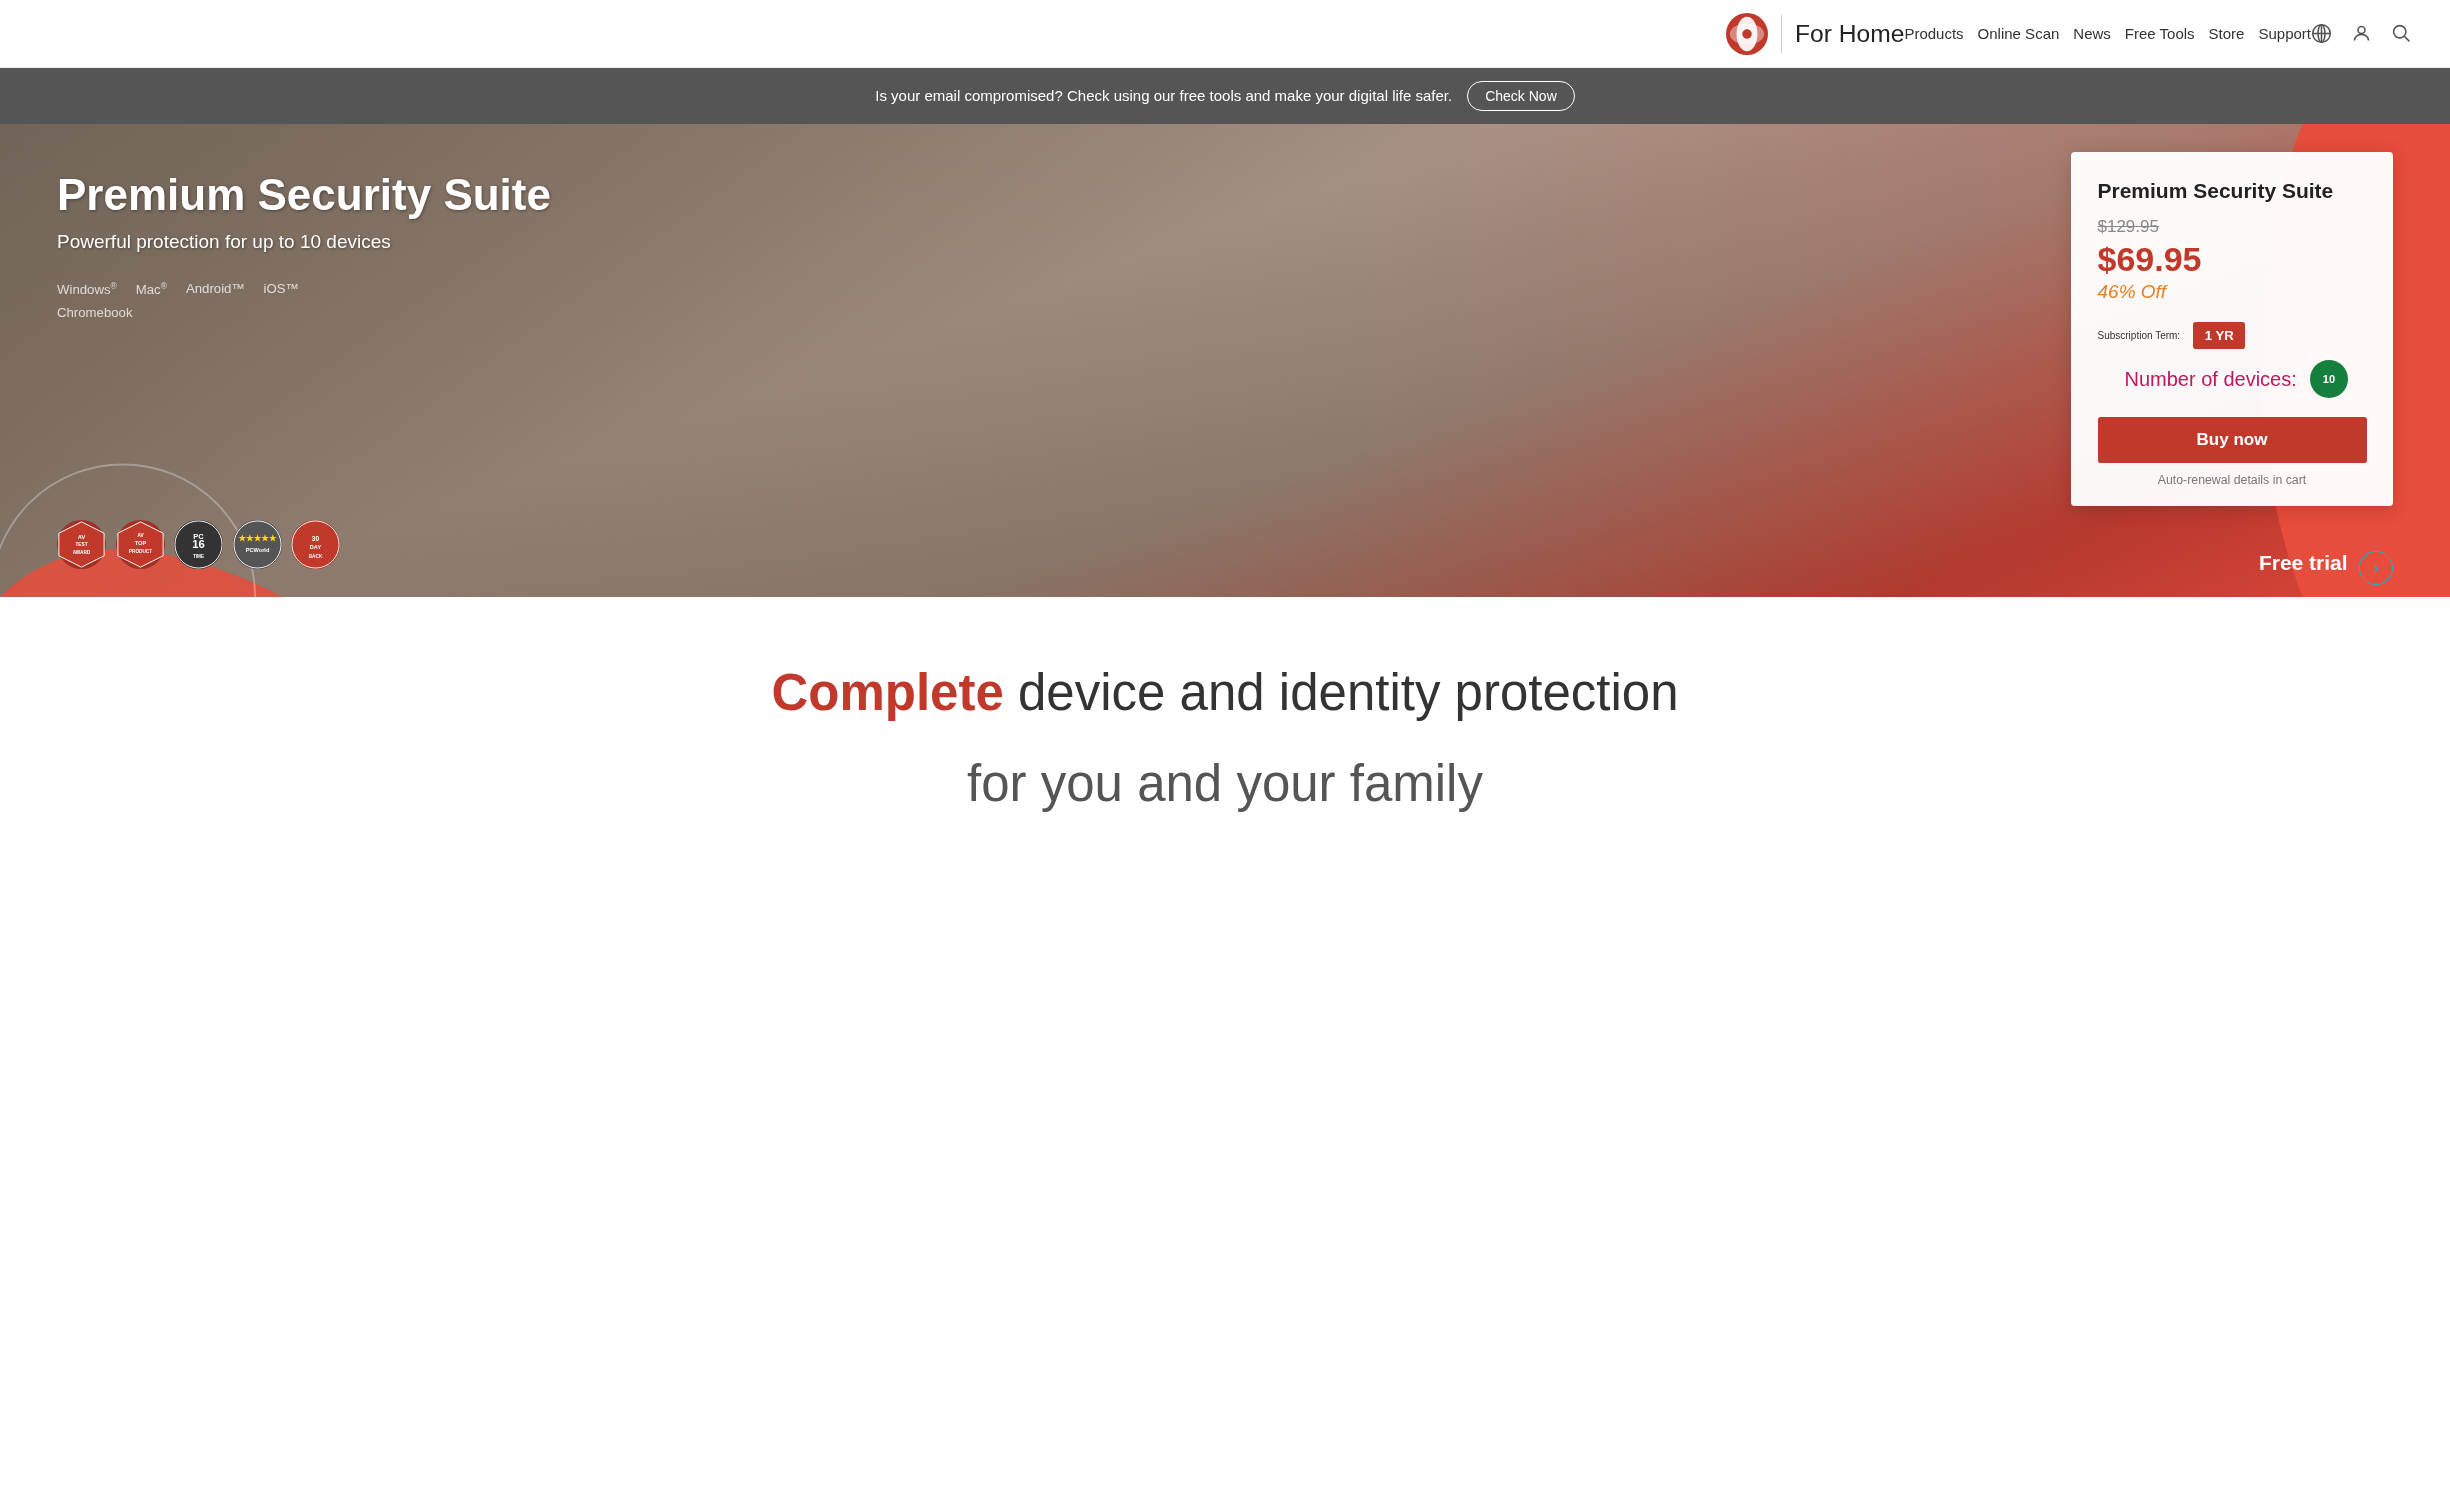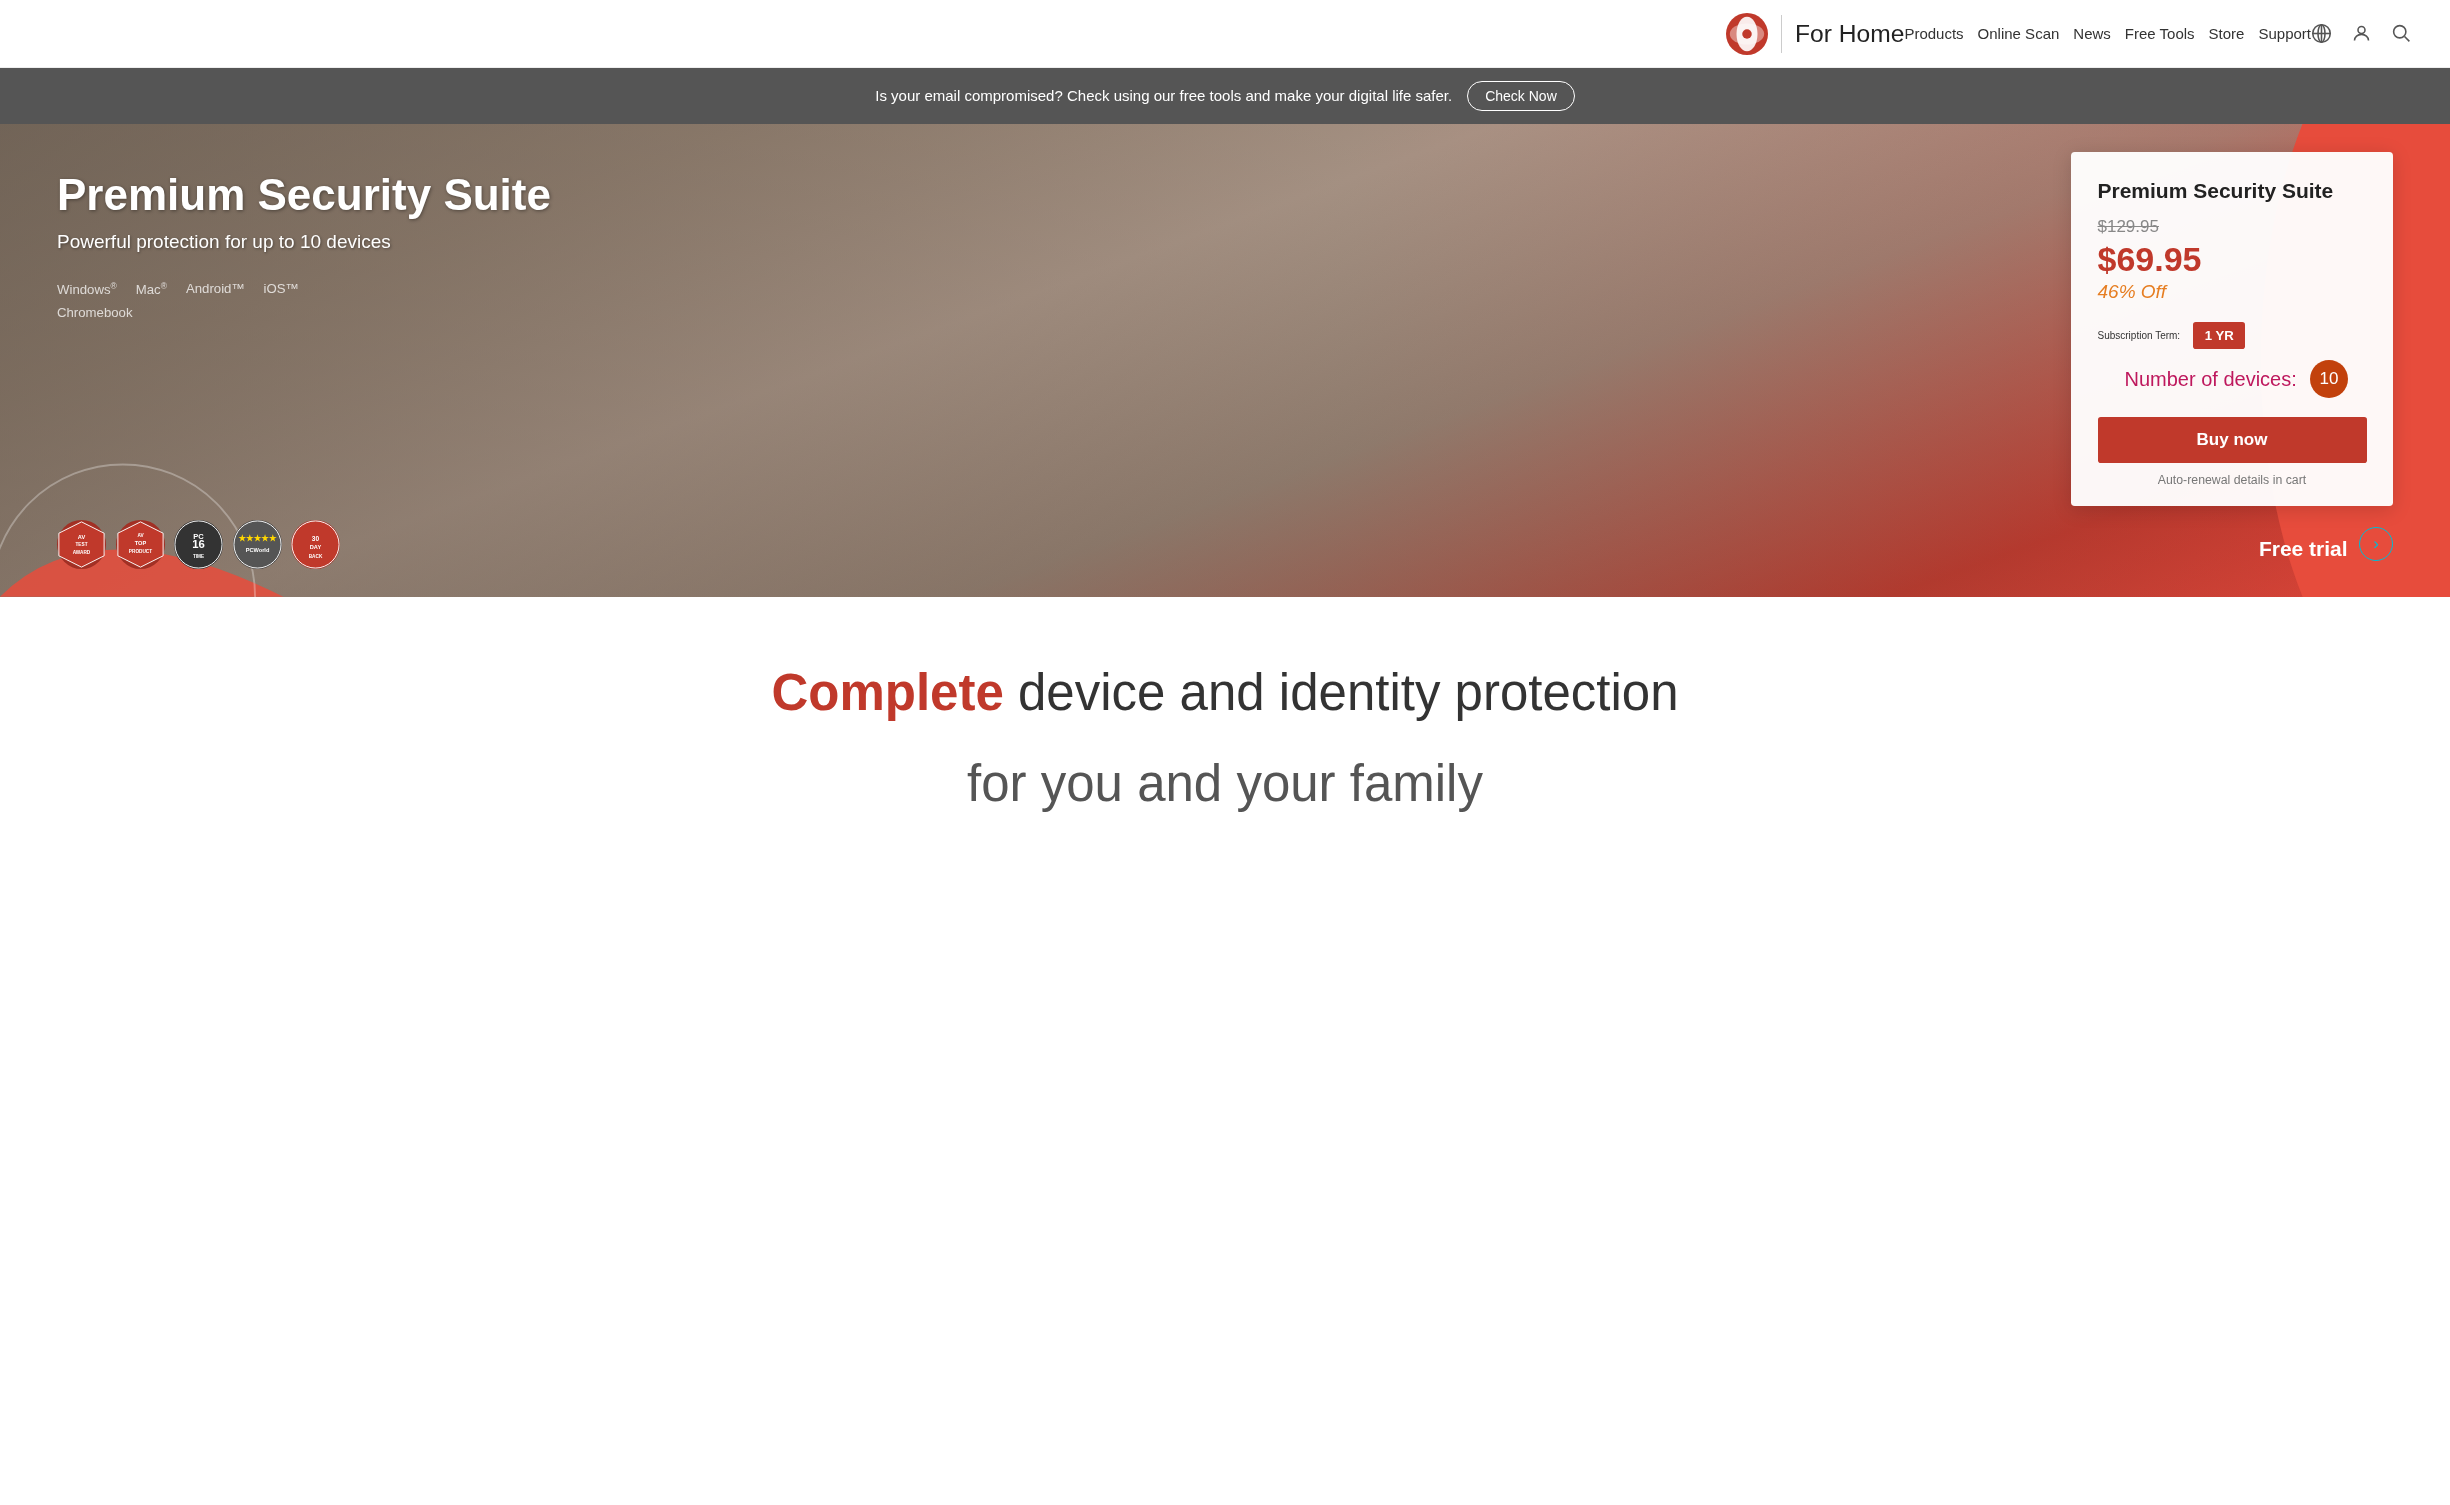--- a/index.html
+++ b/index.html
@@ -255,24 +255,24 @@
       gap: 13.2px;
       margin-bottom: 19px;
     }
     .devices-label {
       font-size: 20px;
       color: #be185d;
       line-height: 1.3;
       padding-left: 27px;
     }
     .devices-badge {
-      background: #c2410c;
-      color: #fff;
-      font-size: 17px;
-      font-weight: 400;
+      background: #15803d;
+      color: #fff;
+      font-size: 11px;
+      font-weight: 700;
       width: 38px;
       height: 38px;
       border-radius: 50%;
       display: flex;
       align-items: center;
       justify-content: center;
       cursor: pointer;
     }
     .buy-btn {
       display: block;
@@ -290,24 +290,24 @@
     }
     .auto-renewal {
       font-size: 12.3px;
       color: #777;
       text-align: center;
     }
 
     
     .free-trial-row {
       position: absolute;
-      bottom: 36px;
+      bottom: 12px;
       right: 57px;
       display: flex;
-      align-items: flex-end;
+      align-items: flex-start;
       gap: 11.4px;
       cursor: pointer;
     }
     .free-trial-text {
       font-size: 21px;
       font-weight: 700;
       color: #fff;
     }
     .free-trial-circle {
       width: 34px;

